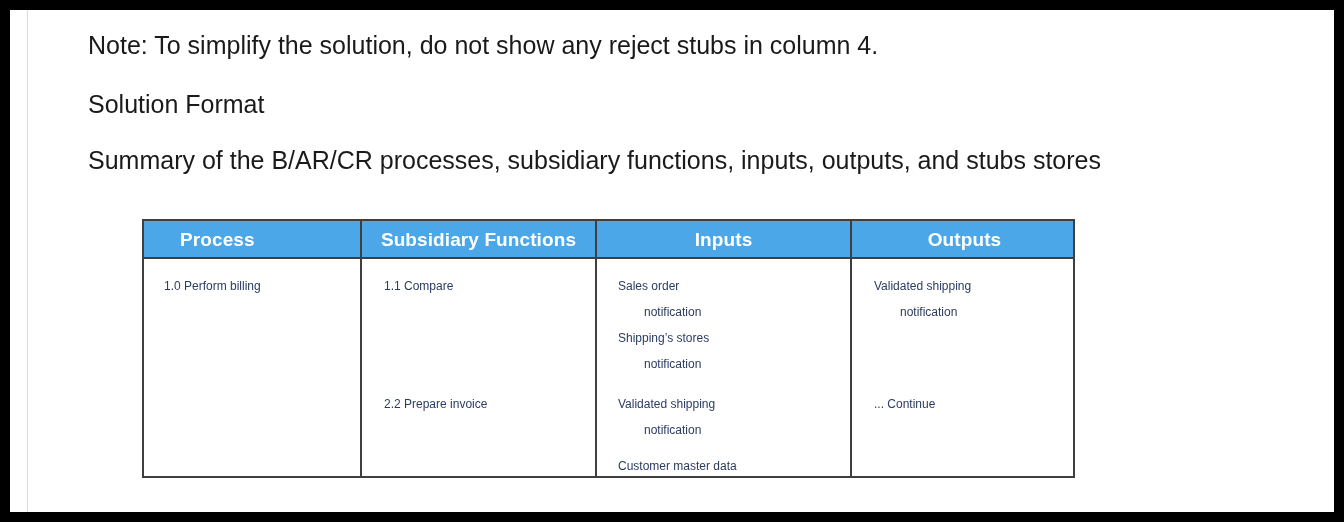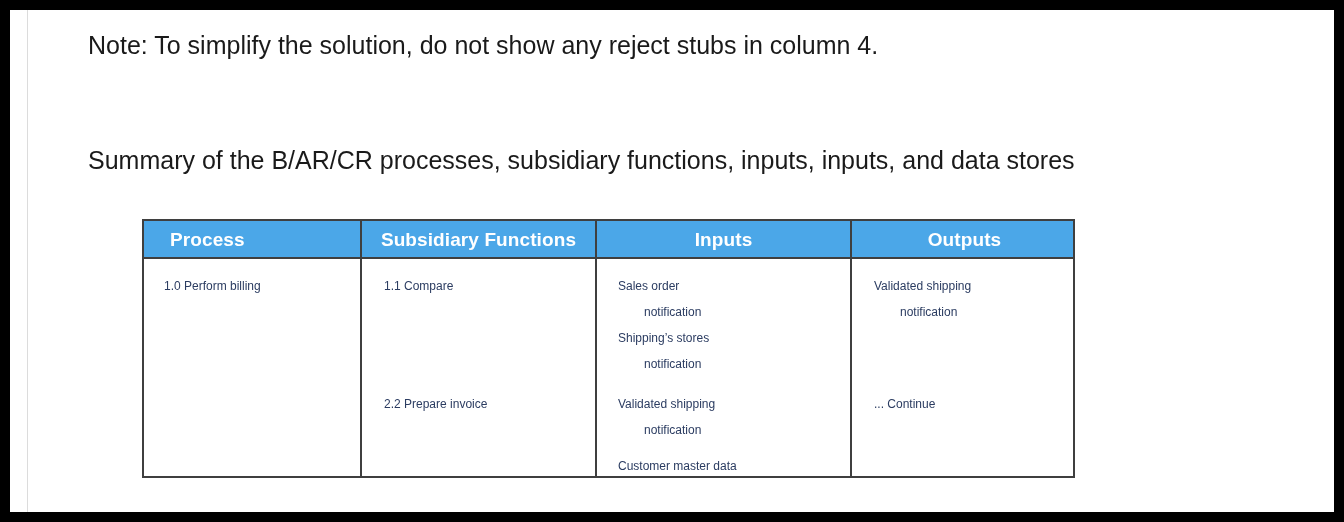--- a/index.html
+++ b/index.html
@@ -77,21 +77,21 @@
     top:0;width:2px;height:38px;
     background:#3f3f3f;
   }
   .vrule{
     position:absolute;
     top:38px;width:2px;bottom:0;
     background:#3f3f3f;
   }
 
   
-  .c0{left:6px;width:212px;}
+  .c0{left:16px;width:212px;}
   .c1{left:218px;width:233px;}
   .c2{left:453px;width:253px;}
   .c3{left:708px;width:225px;}
 
   .th.c0{padding-left:20px;justify-content:flex-start;}
   .th.c1{justify-content:center;}
   .th.c2{justify-content:center;}
   .th.c3{justify-content:center;}
 
   .sep1{left:216px;}
@@ -126,22 +126,23 @@
 <body>
 
 <div class="frame">
 
   <div class="gutter-rule"></div>
 
   <div class="doc">
 
     <div class="para para-note">Note: To simplify the solution, do not show any reject stubs in column 4.</div>
 
-
-    <div class="para para-summary">Summary of the B/AR/CR processes, subsidiary functions, inputs, inputs, and data stores</div>
+    <div class="para para-solfmt">Solution Format</div>
+
+    <div class="para para-summary">Summary of the B/AR/CR processes, subsidiary functions, inputs, outputs, and stubs stores</div>
 
     <div class="tbl">
 
       <div class="thead">
         <div class="th c0">Process</div>
         <div class="th c1">Subsidiary Functions</div>
         <div class="th c2">Inputs</div>
         <div class="th c3">Outputs</div>
 
         <div class="th-sep sep1"></div>

